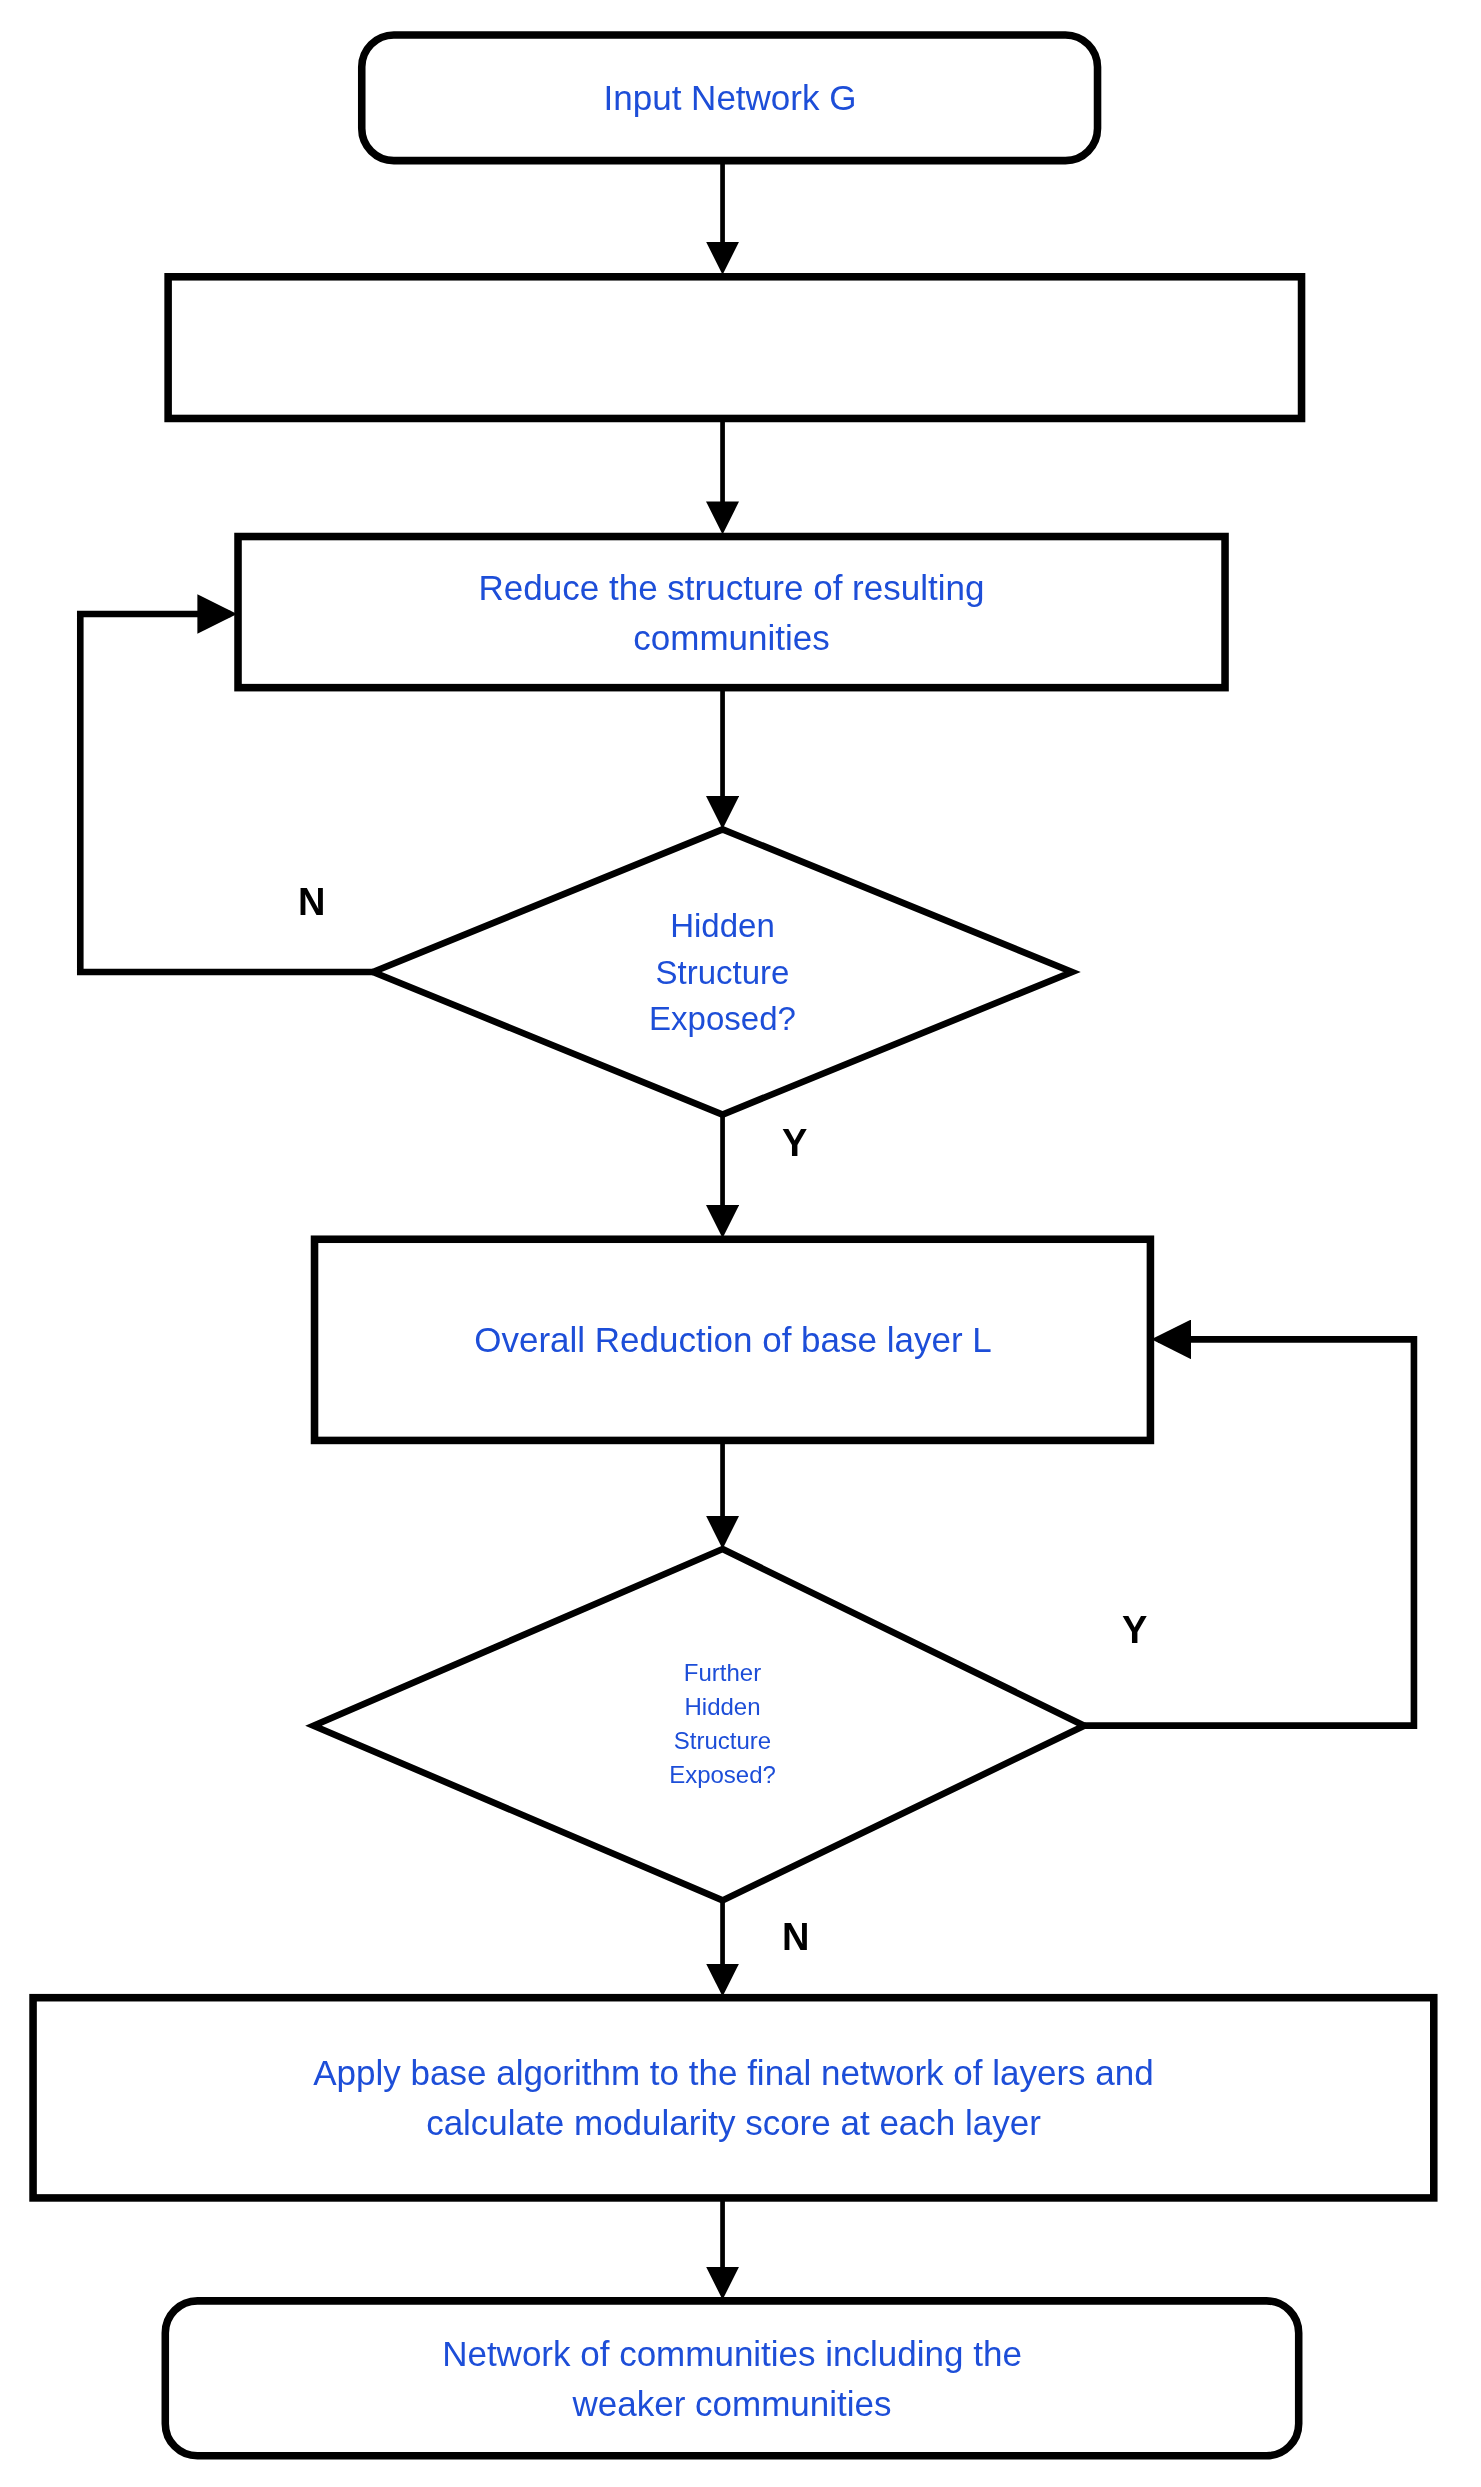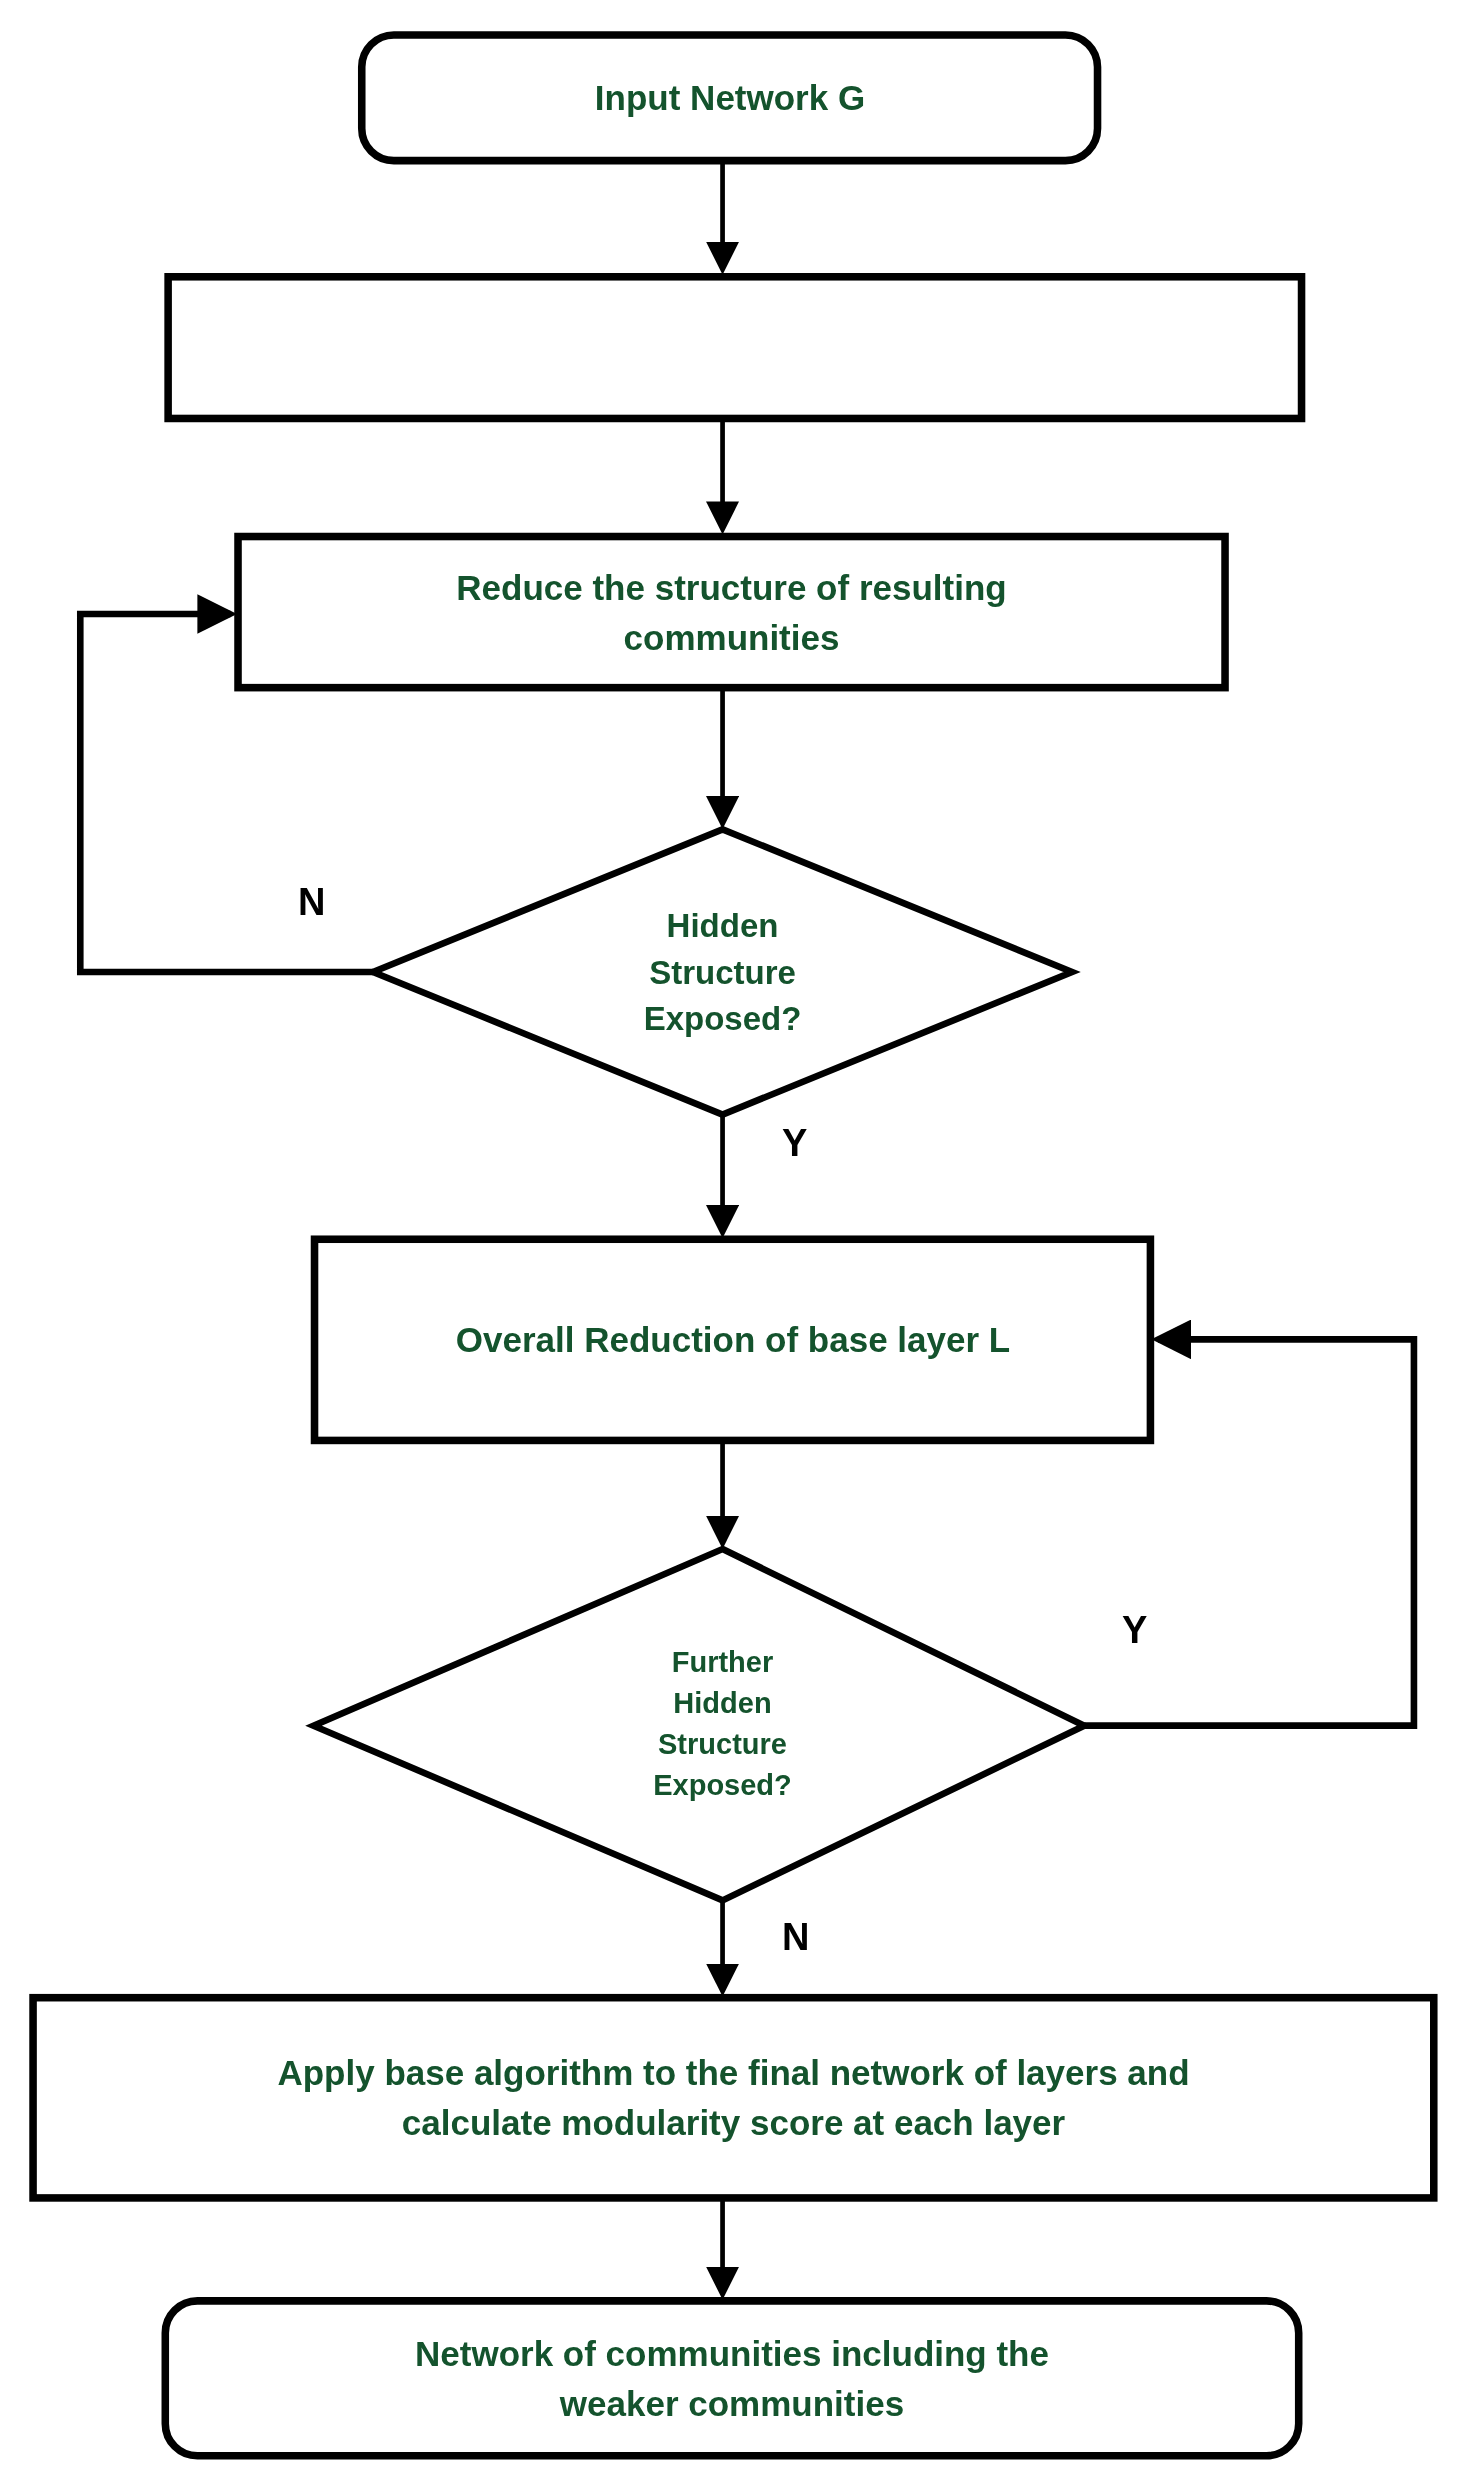--- a/index.html
+++ b/index.html
@@ -17,40 +17,40 @@
     left:0; top:0;
     width:1481px;
     height:2487px;
   }
   .node-text{
     position:absolute;
     display:flex;
     align-items:center;
     justify-content:center;
     text-align:center;
-    font-weight:bold;
-    color:#14532d;
+    font-weight:normal;
+    color:#1d4ed8;
     line-height:1.42;
     pointer-events:none;
     white-space:pre-line;
   }
   .edge-label{
     position:absolute;
     font-weight:bold;
     color:#000000;
     font-size:38px;
     line-height:1;
   }
   
   #t-start      { left:362px; top:35px;   width:736px;  height:126px; font-size:35px; }
   #t-base       { left:168px; top:277px;  width:1134px; height:142px; font-size:35px; }
   #t-reduce     { left:238px; top:537px;  width:987px; height:151px; font-size:35px; }
   #t-d1         { left:491px; top:855px;  width:463px;  height:236px; font-size:33px; }
   #t-overall    { left:315px; top:1239px; width:836px;  height:201px; font-size:35px; }
-  #t-d2         { left:491px; top:1573px; width:463px;  height:302px; font-size:29px; }
+  #t-d2         { left:491px; top:1573px; width:463px;  height:302px; font-size:24px; }
   #t-final      { left:33px;  top:1998px; width:1401px; height:200px; font-size:35px; }
   #t-end        { left:165px; top:2301px; width:1134px; height:155px; font-size:35px; }
   
   #l-n1 { left:298px;  top:883px;  }
   #l-y1 { left:782px;  top:1124px; }
   #l-y2 { left:1122px; top:1611px; }
   #l-n2 { left:782px;  top:1918px; }
 </style>
 </head>
 <body>

